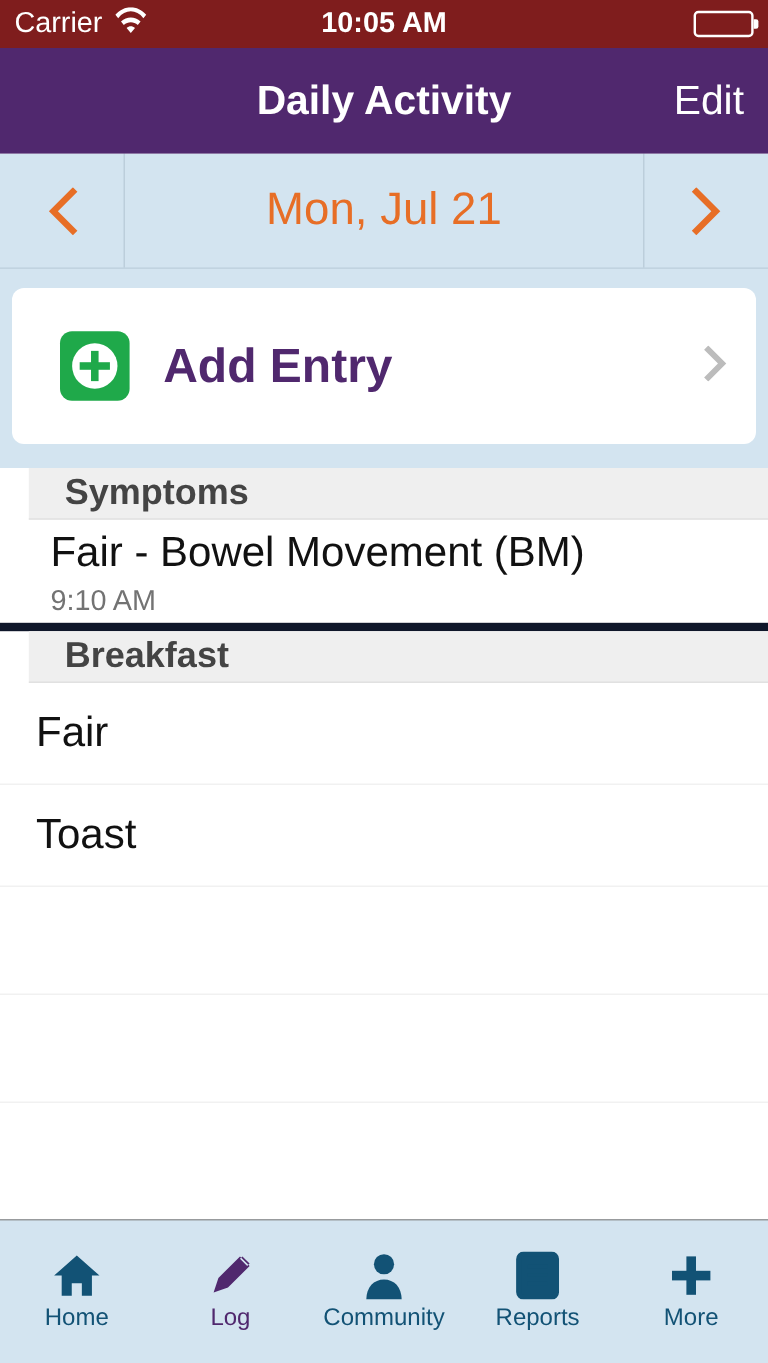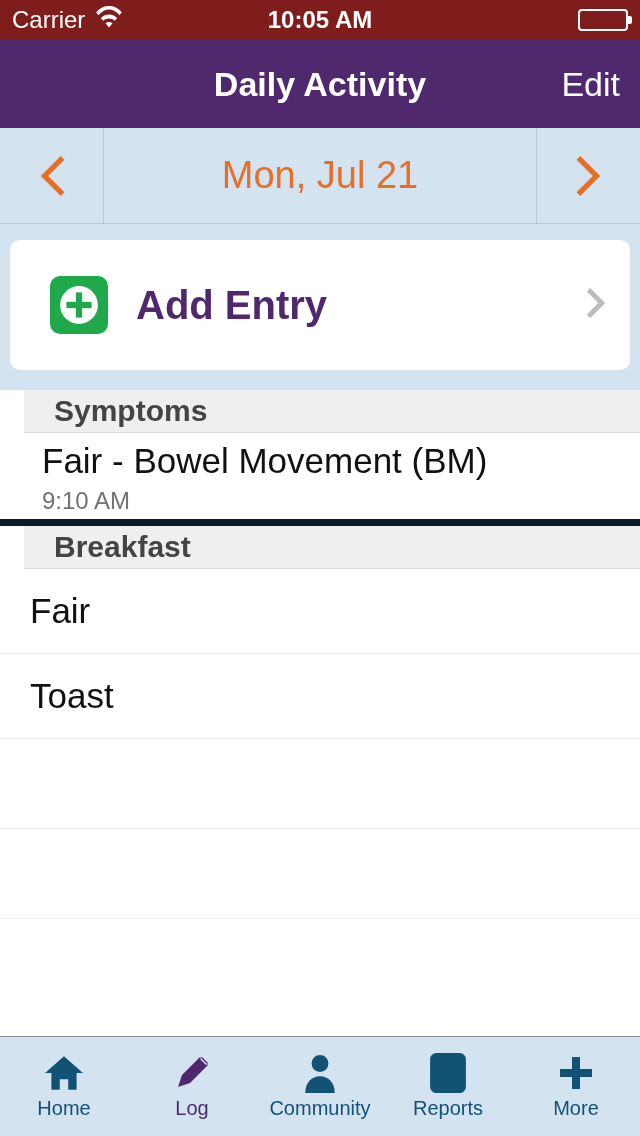--- a/index.html
+++ b/index.html
@@ -107,21 +107,21 @@
     .entry-time { font-size: 24px; color: #737373; margin-top: 6px; }
     .list-item {
       padding: 22px 30px;
       font-size: 35px;
       color: #111;
       border-bottom: 1px solid #eee;
     }
     .tab-bar {
       position: absolute;
       bottom: 0; left: 0; right: 0;
-      height: 100px;
+      height: 120px;
       background: #d3e4f0;
       border-top: 1.5px solid #888;
       display: flex;
     }
     .tab {
       flex: 1;
       display: flex;
       flex-direction: column;
       align-items: center;
       justify-content: center;

